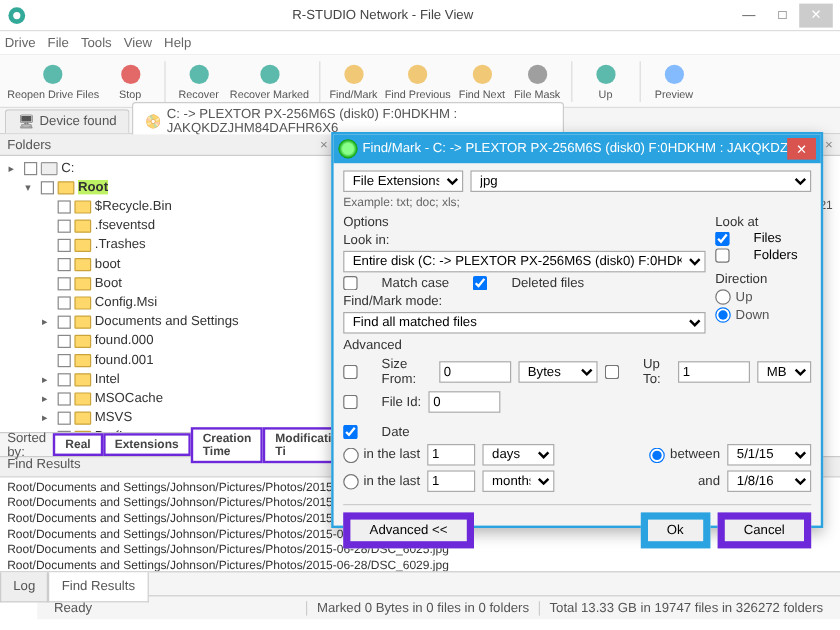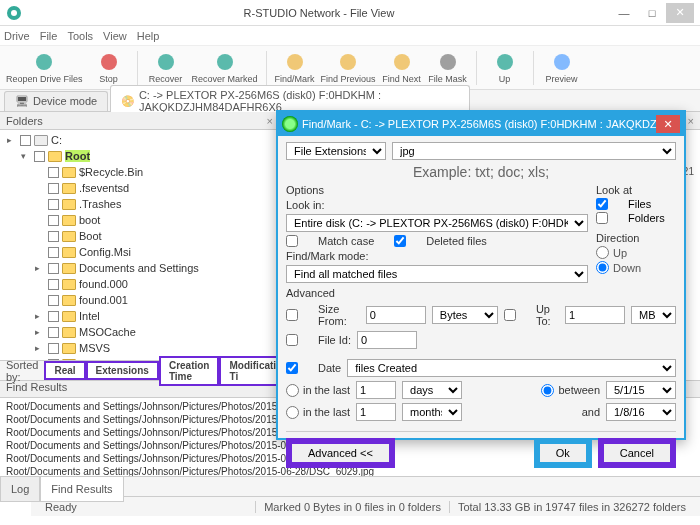--- a/index.html
+++ b/index.html
@@ -178,21 +178,21 @@
           <circle cx="10" cy="10" r="8" fill="#6af" opacity=".8"></circle>
         </svg>
       </span>
       <span class="lbl">Preview</span>
     </div>
   </div>
 
 <div class="tabstrip">
   <div class="tab inactive">
     <span>🖥</span>
-    <span>Device mode</span>
+    <span>Device found</span>
   </div>
   <div class="tab">
     <span>📀</span>
     <span style="max-width:320px;overflow:hidden">C: -&gt; PLEXTOR PX-256M6S (disk0) F:0HDKHM : JAKQKDZJHM84DAFHR6X6</span>
   </div>
 </div>
 
 <div class="main">
   <div class="folders">
     <div class="pane-hdr">
@@ -352,21 +352,21 @@
   <div class="dlg-title">
     <span class="ico"></span>
     <span class="txt">Find/Mark - C: -&gt; PLEXTOR PX-256M6S (disk0) F:0HDKHM : JAKQKDZJ...</span>
     <span class="close">✕</span>
   </div>
   <div class="body">
     <div class="row-line">
       <select style="width:100px"><option>File Extensions:</option></select>
       <select style="flex:1"><option>jpg</option></select>
     </div>
-    <div style="text-align:center;color:#666;font-size:14px">Example: txt; doc; xls;</div>
+    <div style="text-align:left;color:#666;font-size:10px">Example: txt; doc; xls;</div>
 
     <div class="opt-row">
       <div class="opt-left">
         <div class="grp-label">Options</div>
         <div class="row-line">
             <label>Look in:</label>
           </div>
         <select style="width:100%"><option>Entire disk (C: -&gt; PLEXTOR PX-256M6S (disk0) F:0HDKHM : JAKQKDZJHM84DAFHR6X6)</option></select>
         <div class="row-line" style="gap:20px">
           <span class="chkline">
@@ -424,21 +424,20 @@
           <label>File Id:</label>
         </span>
       <input type="text" class="small-input" value="0" style="">
     </div>
 
     <div class="row-line" style="margin-top:6px">
       <span class="chkline">
           <input type="checkbox" checked="" style="">
           <label>Date</label>
         </span>
-      <select style="flex:1"><option>files Created</option></select>
     </div>
     <div class="row-line">
       <span class="radio-line">
           <input type="radio" name="d1" style="">
           <label>in the last</label>
         </span>
       <input type="text" style="width: 40px;" value="1">
       <select style="width:60px"><option>days</option></select>
       <span style="flex:1"></span>
       <span class="radio-line">

